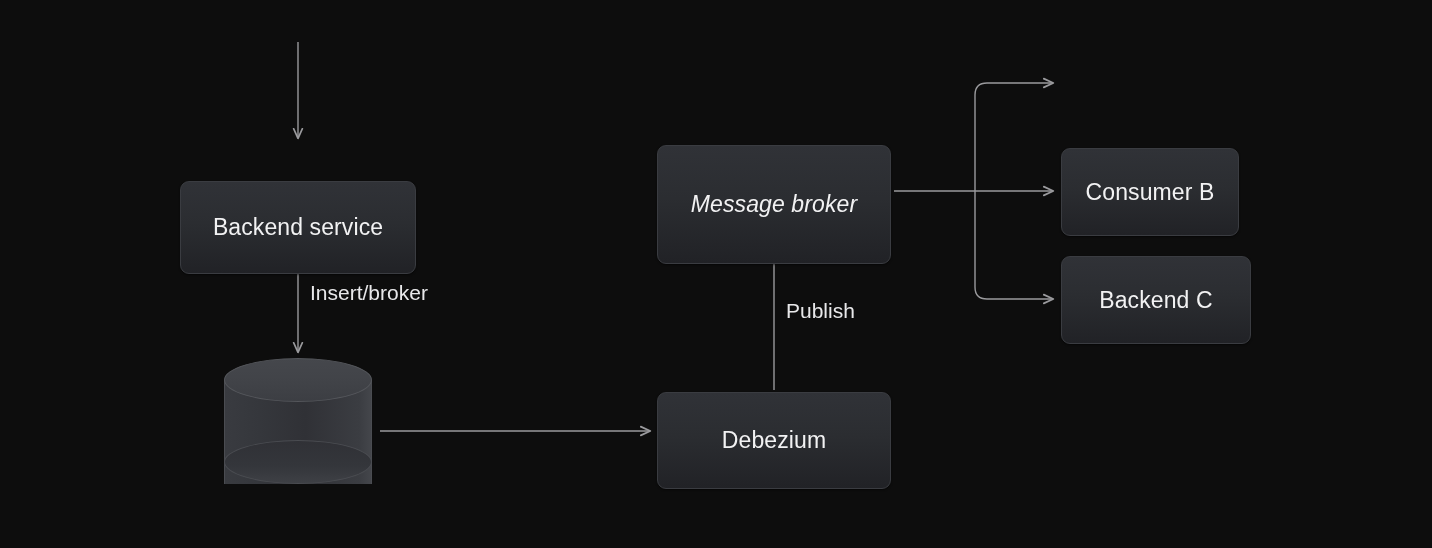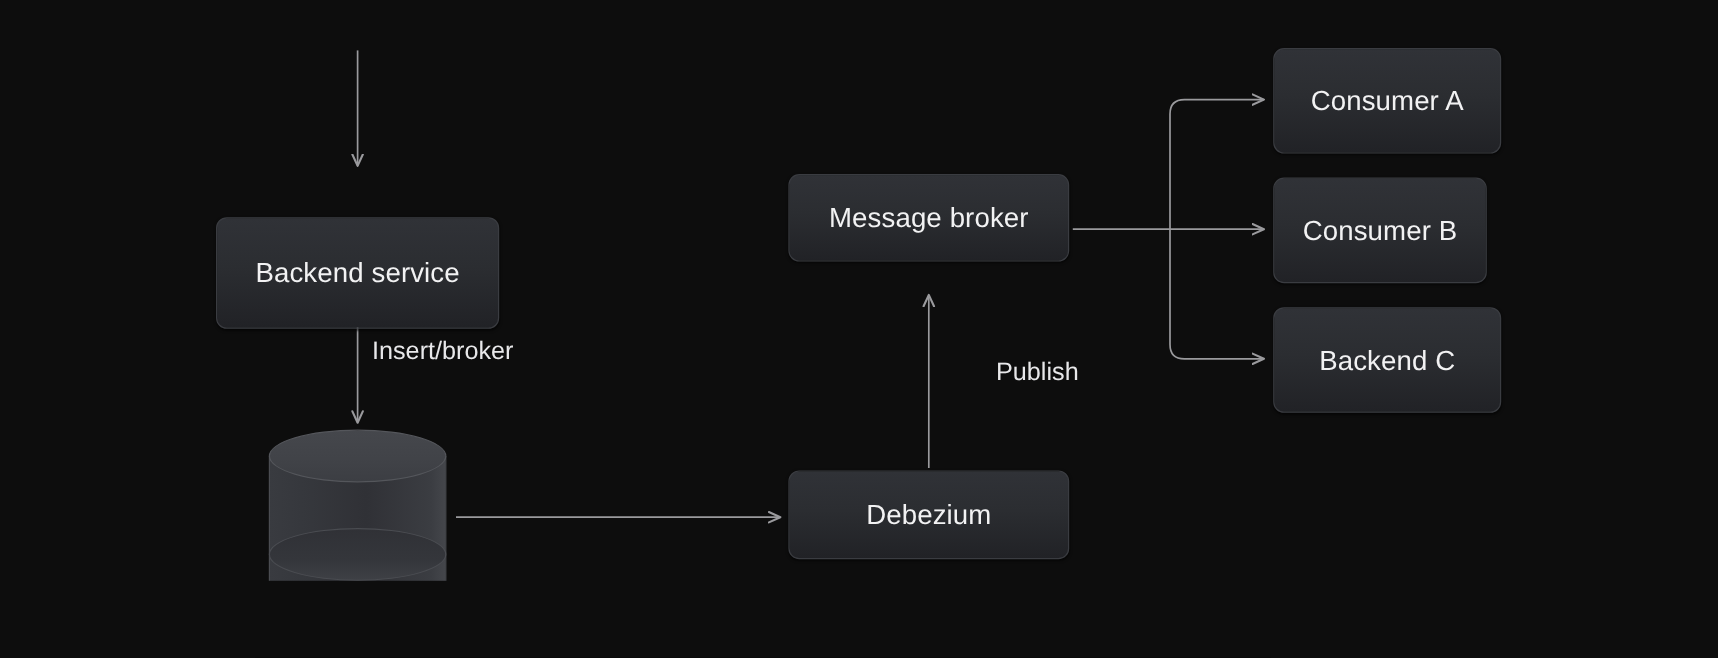--- a/index.html
+++ b/index.html
@@ -119,38 +119,35 @@
   <div class="node" style="left:180px; top:145px; width:236px; height:93px;margin-top:36px;">
     <span class="node-label">Backend service</span>
   </div>
 
   <div class="db" style="left:224px; top:358px; width:150px; height:148px;">
     <div class="db-body"></div>
     <div class="db-bottom"></div>
     <div class="db-top"></div>
   </div>
 
-  <div class="node" style="left:657px; top:392px; width:234px; height:74px;">
+  <div class="node" style="left:657px; top:392px; width:234px; height:97px;">
     <span class="node-label">Debezium</span>
   </div>
 
-  <div class="node" style="left:657px; top:145px; width:234px; height:73px;">
+  <div class="node" style="left:657px; top:145px; width:234px; height:119px;font-style:italic;">
     <span class="node-label">Message broker</span>
   </div>
 
-  <div class="node" style="left:1061px; top:40px; width:190px; height:88px;">
-    <span class="node-label">Consumer A</span>
-  </div>
 
   <div class="node" style="left:1061px; top:148px; width:178px; height:88px;">
     <span class="node-label">Consumer B</span>
   </div>
 
   <div class="node" style="left:1061px; top:256px; width:190px; height:88px;">
     <span class="node-label">Backend C</span>
   </div>
 
   <div class="edge-label" style="left:310px; top:282px;">Insert/broker</div>
 
 
-  <div class="edge-label" style="left:786px; top:300px;margin-left:44px;">Publish</div>
+  <div class="edge-label" style="left:786px; top:300px;">Publish</div>
 
 </div>
 
 </body></html>

